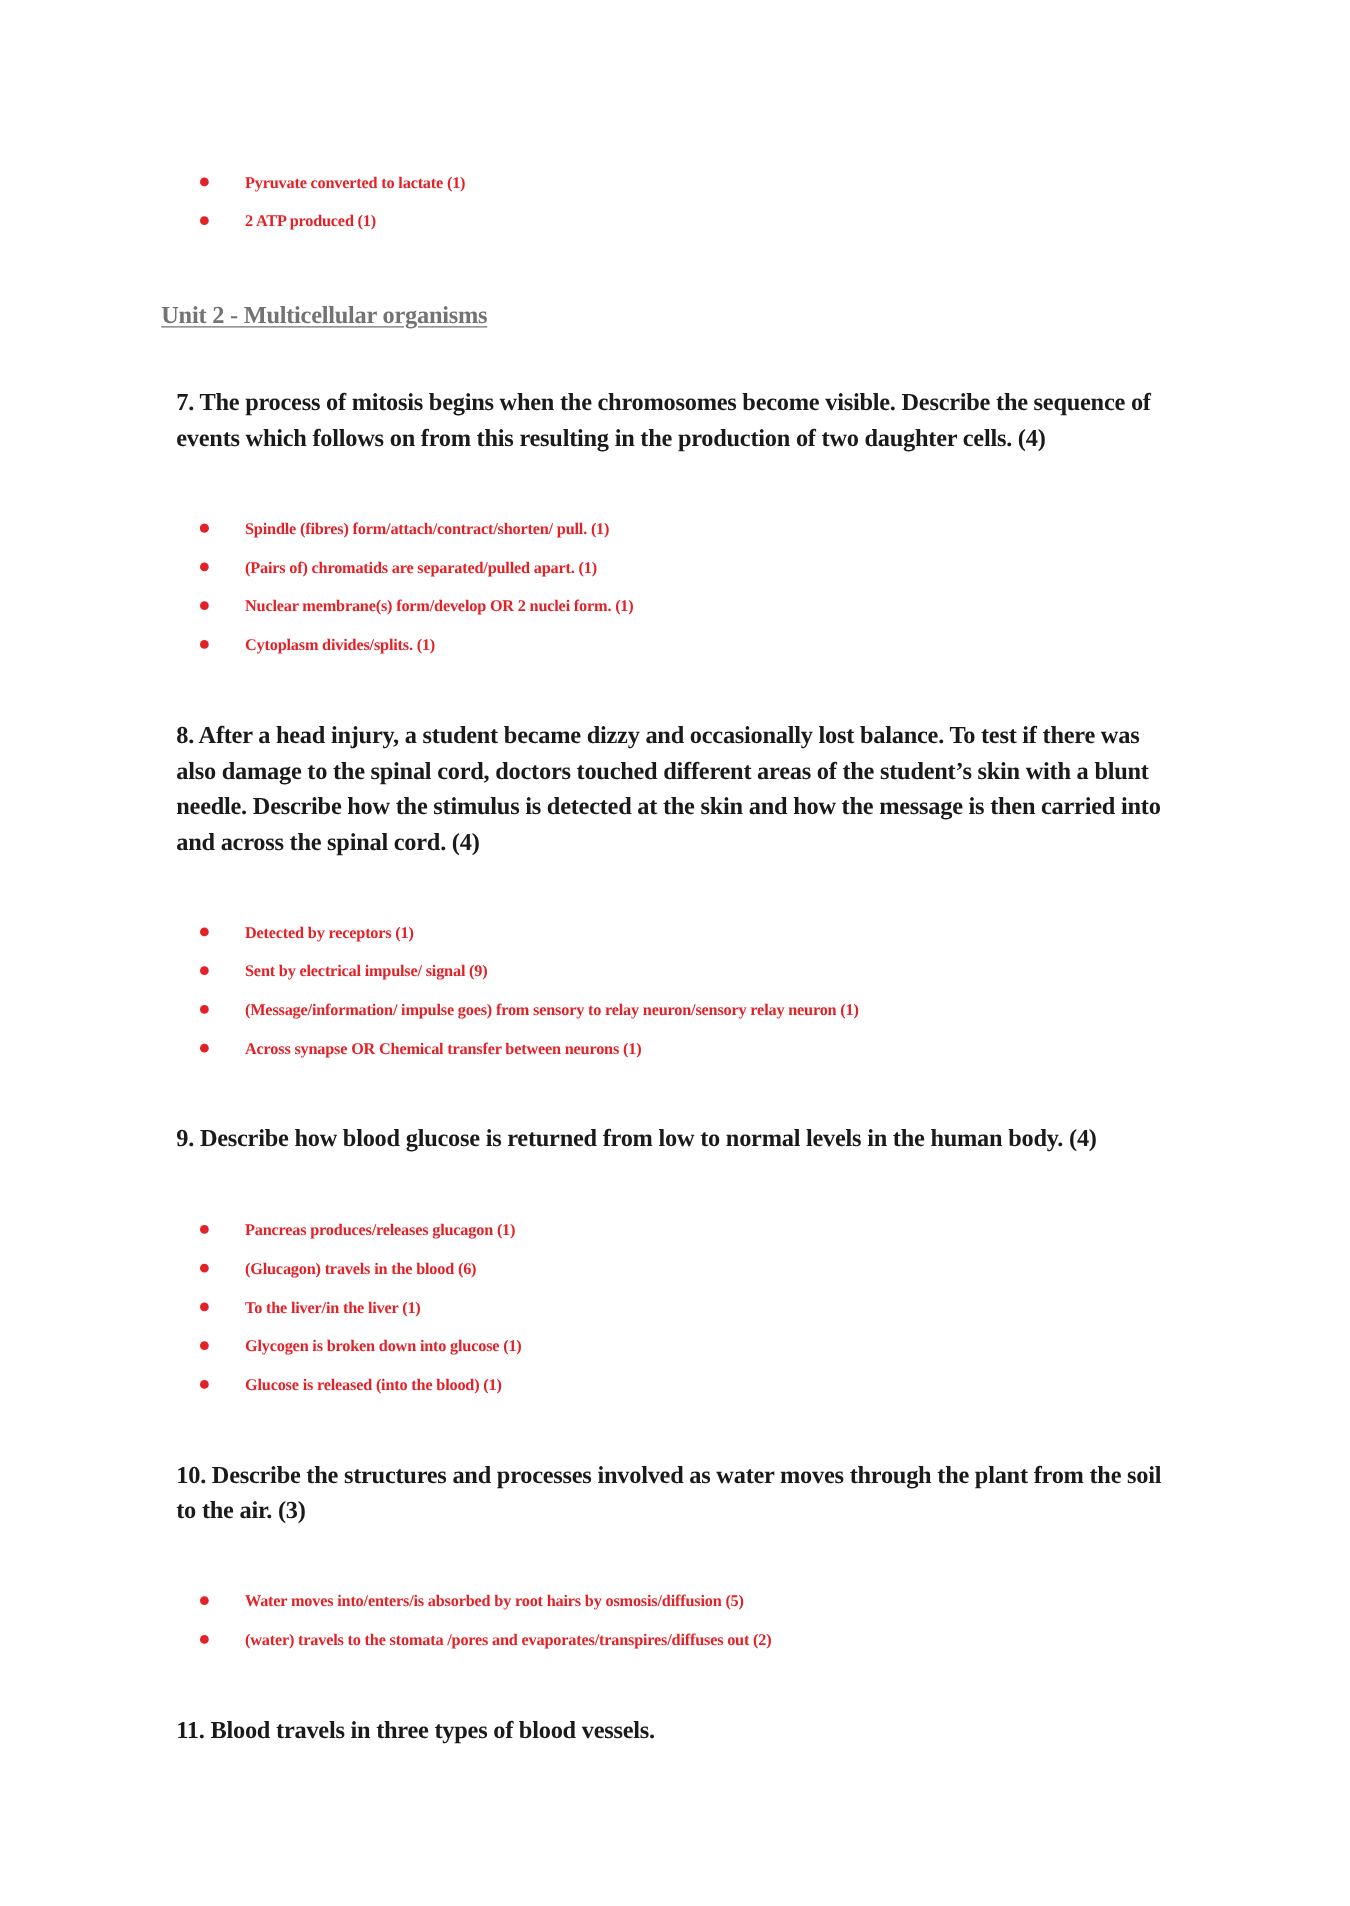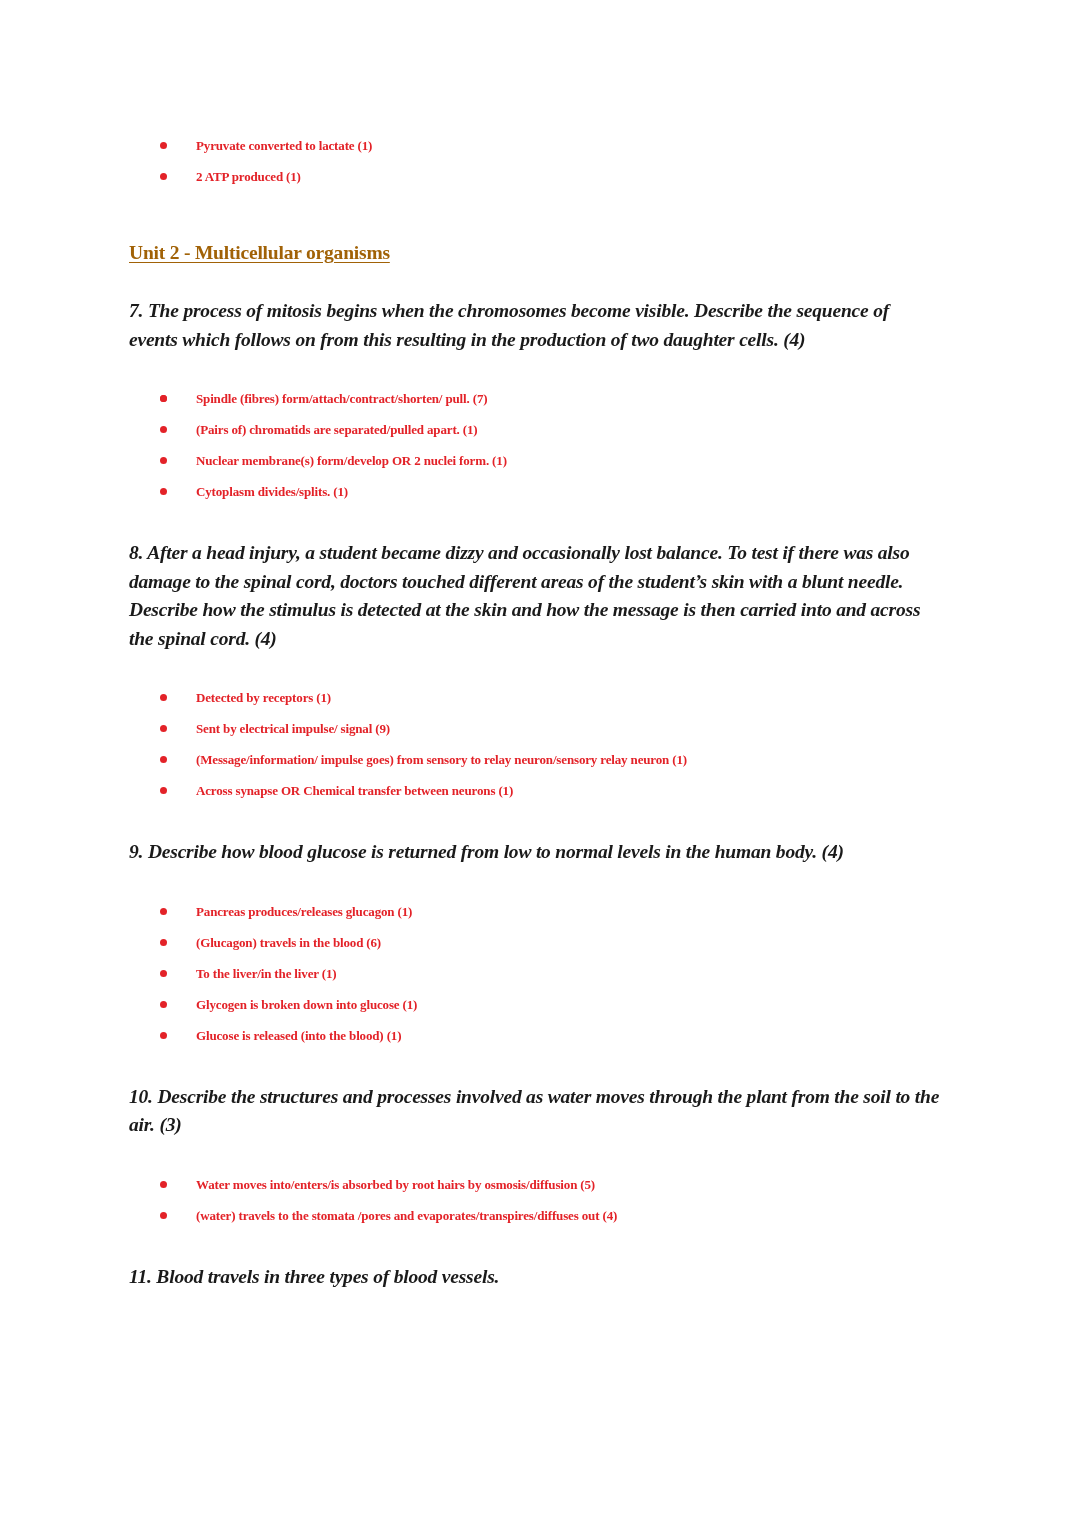--- a/index.html
+++ b/index.html
@@ -44,34 +44,33 @@
     left: 31px;
     top: 12px;
     width: 7px;
     height: 7px;
     border-radius: 50%;
     background: #E32228;
   }
 
   
   p.question {
-    margin: 0;
+    margin: 12px;
     color: #1a1a1a;
     font-family: "Liberation Serif", "DejaVu Serif", serif;
     font-weight: bold;
-    font-style: italic;
     font-size: 19.5px;
     line-height: 28.5px;
     letter-spacing: -0.2px;
   }
 
   
   h2.unit-heading {
     margin: 0;
-    color: #a16207;
+    color: #737373;
     font-family: "Liberation Serif", "DejaVu Serif", serif;
     font-weight: bold;
     font-size: 19.5px;
     line-height: 28px;
     text-decoration: underline;
     text-underline-offset: 3px;
     letter-spacing: -0.2px;
   }
 
   
@@ -100,21 +99,21 @@
     <div class="gap-after-list"></div>
 
     <h2 class="unit-heading">Unit 2 - Multicellular organisms</h2>
 
     <div class="gap-after-head"></div>
 
     <p class="question">7. The process of mitosis begins when the chromosomes become visible. Describe the sequence of events which follows on from this resulting in the production of two daughter cells. (4)</p>
     <div class="gap-q-to-list"></div>
     <ul class="answer-list">
       <li><span class="bullet-dot"></span></li>
-      <li><span class="bullet-dot"></span><span>Spindle (fibres) form/attach/contract/shorten/ pull. (7)</span></li>
+      <li><span class="bullet-dot"></span><span>Spindle (fibres) form/attach/contract/shorten/ pull. (1)</span></li>
       <li><span class="bullet-dot"></span><span>(Pairs of) chromatids are separated/pulled apart. (1)</span></li>
       <li><span class="bullet-dot"></span><span>Nuclear membrane(s) form/develop OR 2 nuclei form. (1)</span></li>
       <li><span class="bullet-dot"></span><span>Cytoplasm divides/splits. (1)</span></li>
     </ul>
 
     <div class="gap-list-to-q"></div>
 
     <p class="question">8. After a head injury, a student became dizzy and occasionally lost balance. To test if there was also damage to the spinal cord, doctors touched different areas of the student’s skin with a blunt needle. Describe how the stimulus is detected at the skin and how the message is then carried into and across the spinal cord. (4)</p>
     <div class="gap-q-to-list"></div>
     <ul class="answer-list">
@@ -135,21 +134,21 @@
       <li><span class="bullet-dot"></span><span>Glycogen is broken down into glucose (1)</span></li>
       <li><span class="bullet-dot"></span><span>Glucose is released (into the blood) (1)</span></li>
     </ul>
 
     <div class="gap-list-to-q"></div>
 
     <p class="question">10. Describe the structures and processes involved as water moves through the plant from the soil to the air. (3)</p>
     <div class="gap-q-to-list"></div>
     <ul class="answer-list">
       <li><span class="bullet-dot"></span><span>Water moves into/enters/is absorbed by root hairs by osmosis/diffusion (5)</span></li>
-      <li><span class="bullet-dot"></span><span>(water) travels to the stomata /pores and evaporates/transpires/diffuses out (4)</span></li>
+      <li><span class="bullet-dot"></span><span>(water) travels to the stomata /pores and evaporates/transpires/diffuses out (2)</span></li>
     </ul>
 
     <div class="gap-list-to-q"></div>
 
     <p class="question">11. Blood travels in three types of blood vessels.</p>
 
   </div>
 </div>
 
 </body></html>

